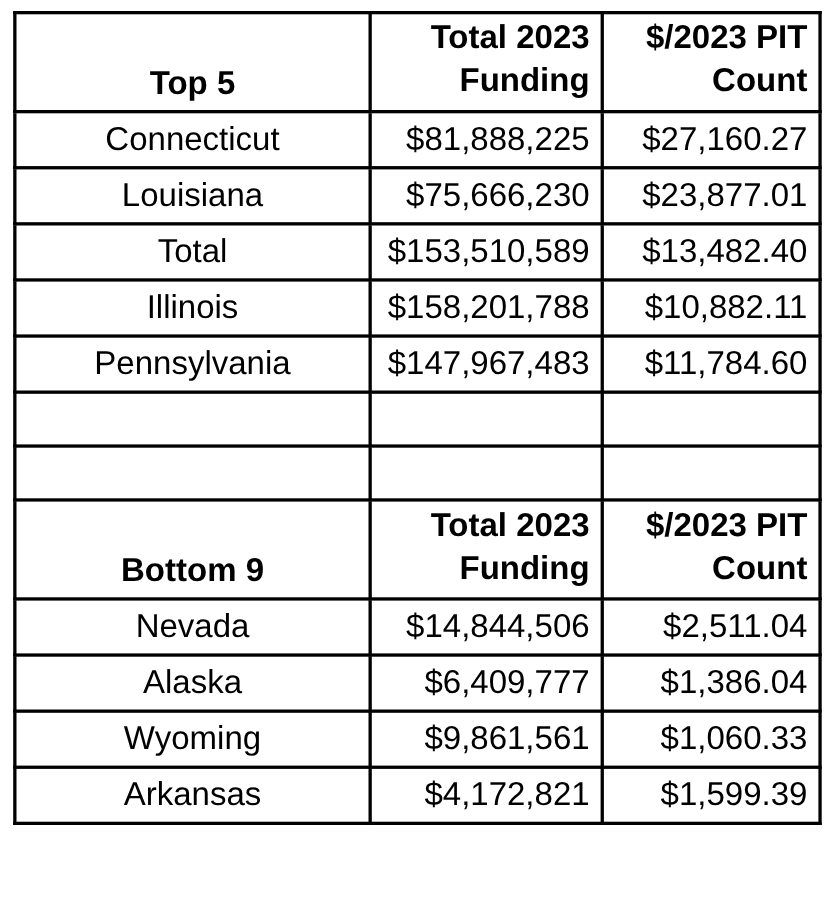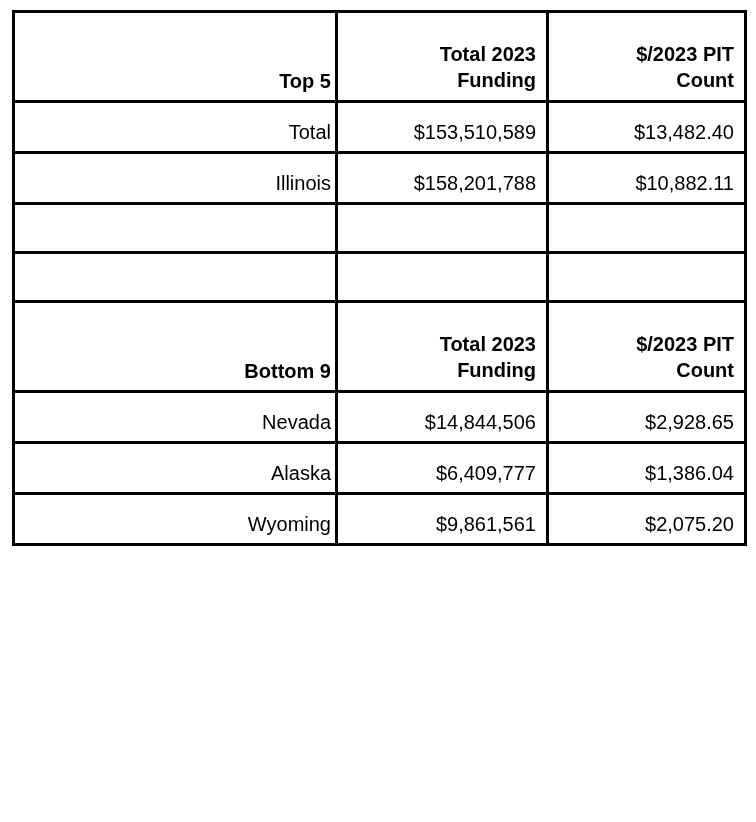--- a/index.html
+++ b/index.html
@@ -20,30 +20,30 @@
     font-family: "Liberation Sans", sans-serif;
     color: #000000;
     background: #ffffff;
   }
   col.c1 { width: 323px; }
   col.c2 { width: 211px; }
   col.c3 { width: 198px; }
   td {
     border: 3px solid #000000;
     vertical-align: bottom;
-    font-size: 20px;
+    font-size: 30px;
     line-height: 1.15;
     overflow: hidden;
     background: #ffffff;
   }
   tr.header-row { height: 90px; }
   tr.data-row   { height: 51px; }
   tr.spacer-row { height: 49px; }
   td.label-cell {
-    text-align: right;
+    text-align: center;
     padding: 0 4px 7px 4px;
   }
   td.num-cell {
     text-align: right;
     padding: 0 10px 7px 4px;
   }
   td.hdr {
     font-weight: bold;
   }
   td.hdr .hline {
@@ -68,28 +68,43 @@
           <div class="hline">Total 2023</div>
           <div class="hline">Funding</div>
         </td>
         <td class="num-cell hdr">
           <div class="hline">$/2023 PIT</div>
           <div class="hline">Count</div>
         </td>
       </tr>
 
       <tr class="data-row">
+        <td class="label-cell">Connecticut</td>
+        <td class="num-cell">$81,888,225</td>
+        <td class="num-cell">$27,160.27</td>
+      </tr>
+      <tr class="data-row">
+        <td class="label-cell">Louisiana</td>
+        <td class="num-cell">$75,666,230</td>
+        <td class="num-cell">$23,877.01</td>
+      </tr>
+      <tr class="data-row">
         <td class="label-cell">Total</td>
         <td class="num-cell">$153,510,589</td>
         <td class="num-cell">$13,482.40</td>
       </tr>
       <tr class="data-row">
         <td class="label-cell">Illinois</td>
         <td class="num-cell">$158,201,788</td>
         <td class="num-cell">$10,882.11</td>
+      </tr>
+      <tr class="data-row">
+        <td class="label-cell">Pennsylvania</td>
+        <td class="num-cell">$147,967,483</td>
+        <td class="num-cell">$11,784.60</td>
       </tr>
 
       <tr class="spacer-row">
         <td class="label-cell"></td>
         <td class="num-cell"></td>
         <td class="num-cell"></td>
       </tr>
       <tr class="spacer-row">
         <td class="label-cell"></td>
         <td class="num-cell"></td>
@@ -104,28 +119,33 @@
         </td>
         <td class="num-cell hdr">
           <div class="hline">$/2023 PIT</div>
           <div class="hline">Count</div>
         </td>
       </tr>
 
       <tr class="data-row">
         <td class="label-cell">Nevada</td>
         <td class="num-cell">$14,844,506</td>
-        <td class="num-cell">$2,928.65</td>
+        <td class="num-cell">$2,511.04</td>
       </tr>
       <tr class="data-row">
         <td class="label-cell">Alaska</td>
         <td class="num-cell">$6,409,777</td>
         <td class="num-cell">$1,386.04</td>
       </tr>
       <tr class="data-row">
         <td class="label-cell">Wyoming</td>
         <td class="num-cell">$9,861,561</td>
-        <td class="num-cell">$2,075.20</td>
+        <td class="num-cell">$1,060.33</td>
+      </tr>
+      <tr class="data-row">
+        <td class="label-cell">Arkansas</td>
+        <td class="num-cell">$4,172,821</td>
+        <td class="num-cell">$1,599.39</td>
       </tr>
 
     </tbody>
   </table>
 </div>
 
 </body></html>

